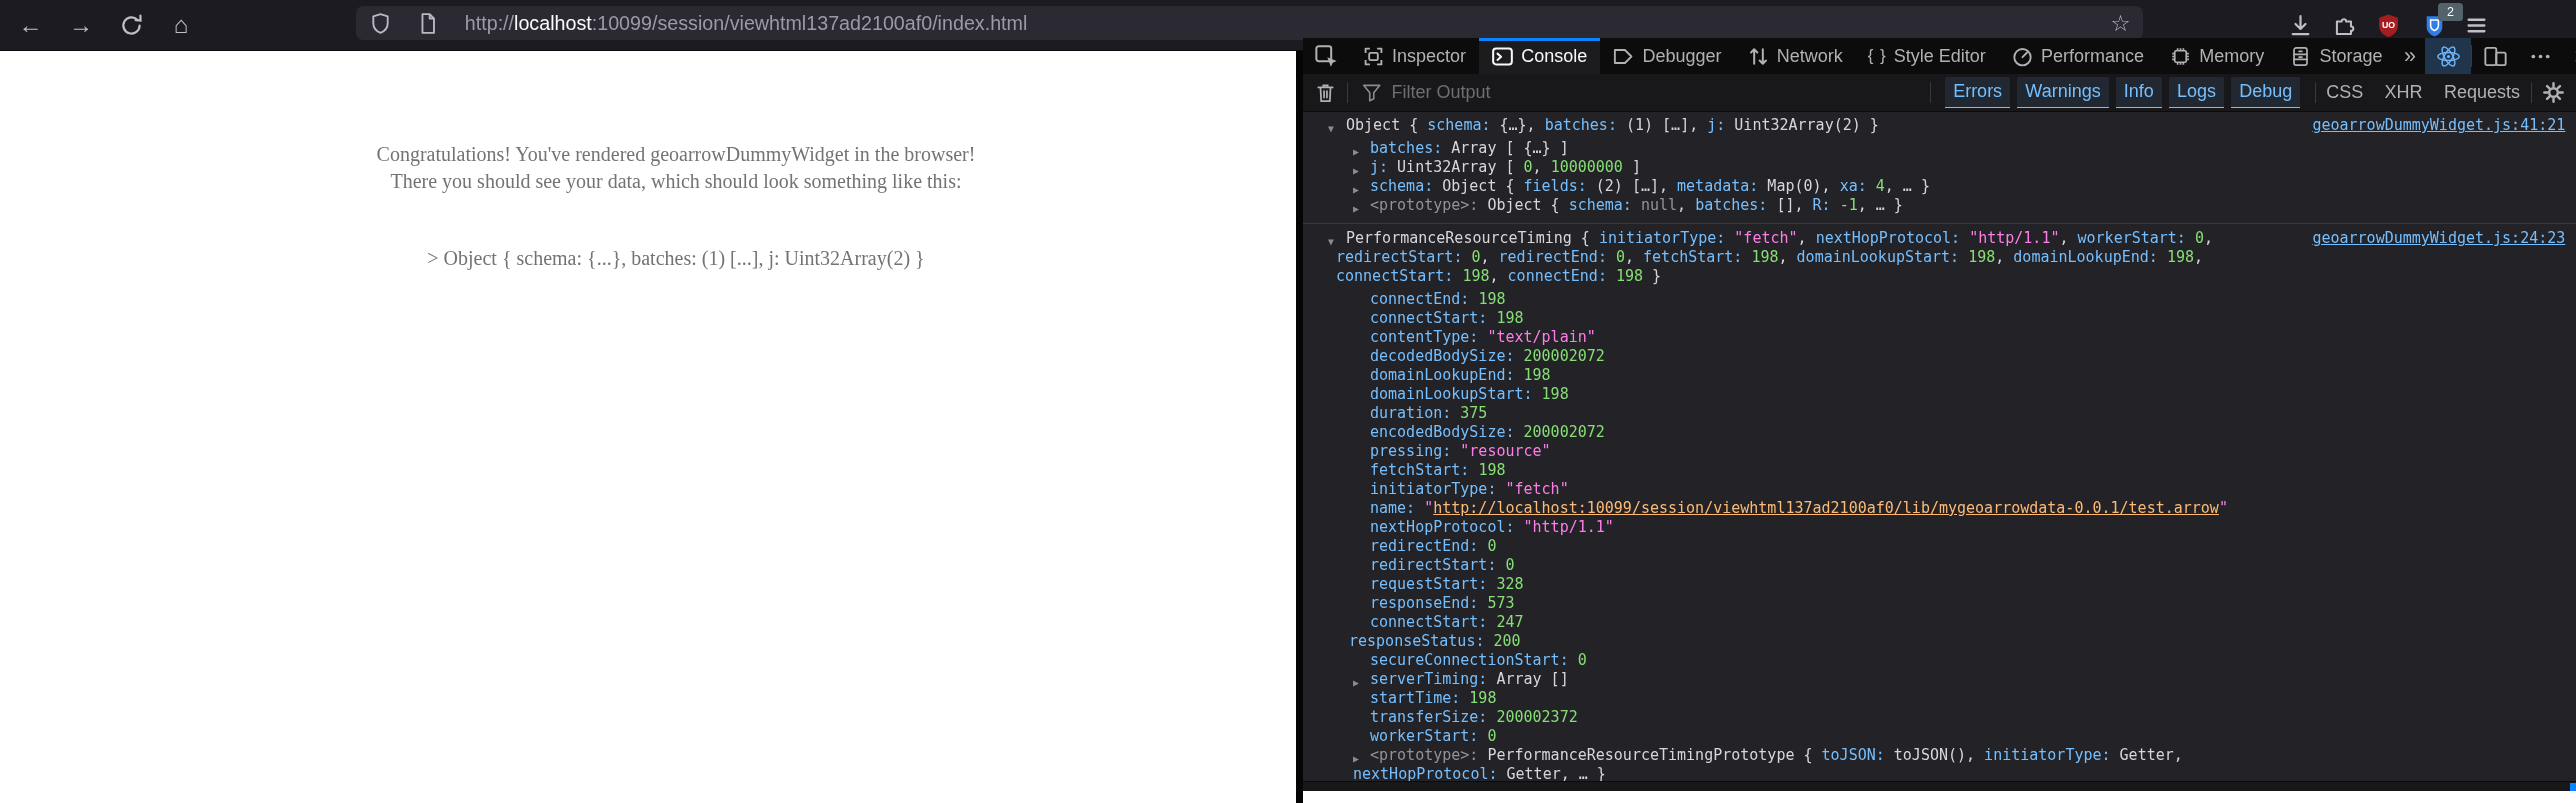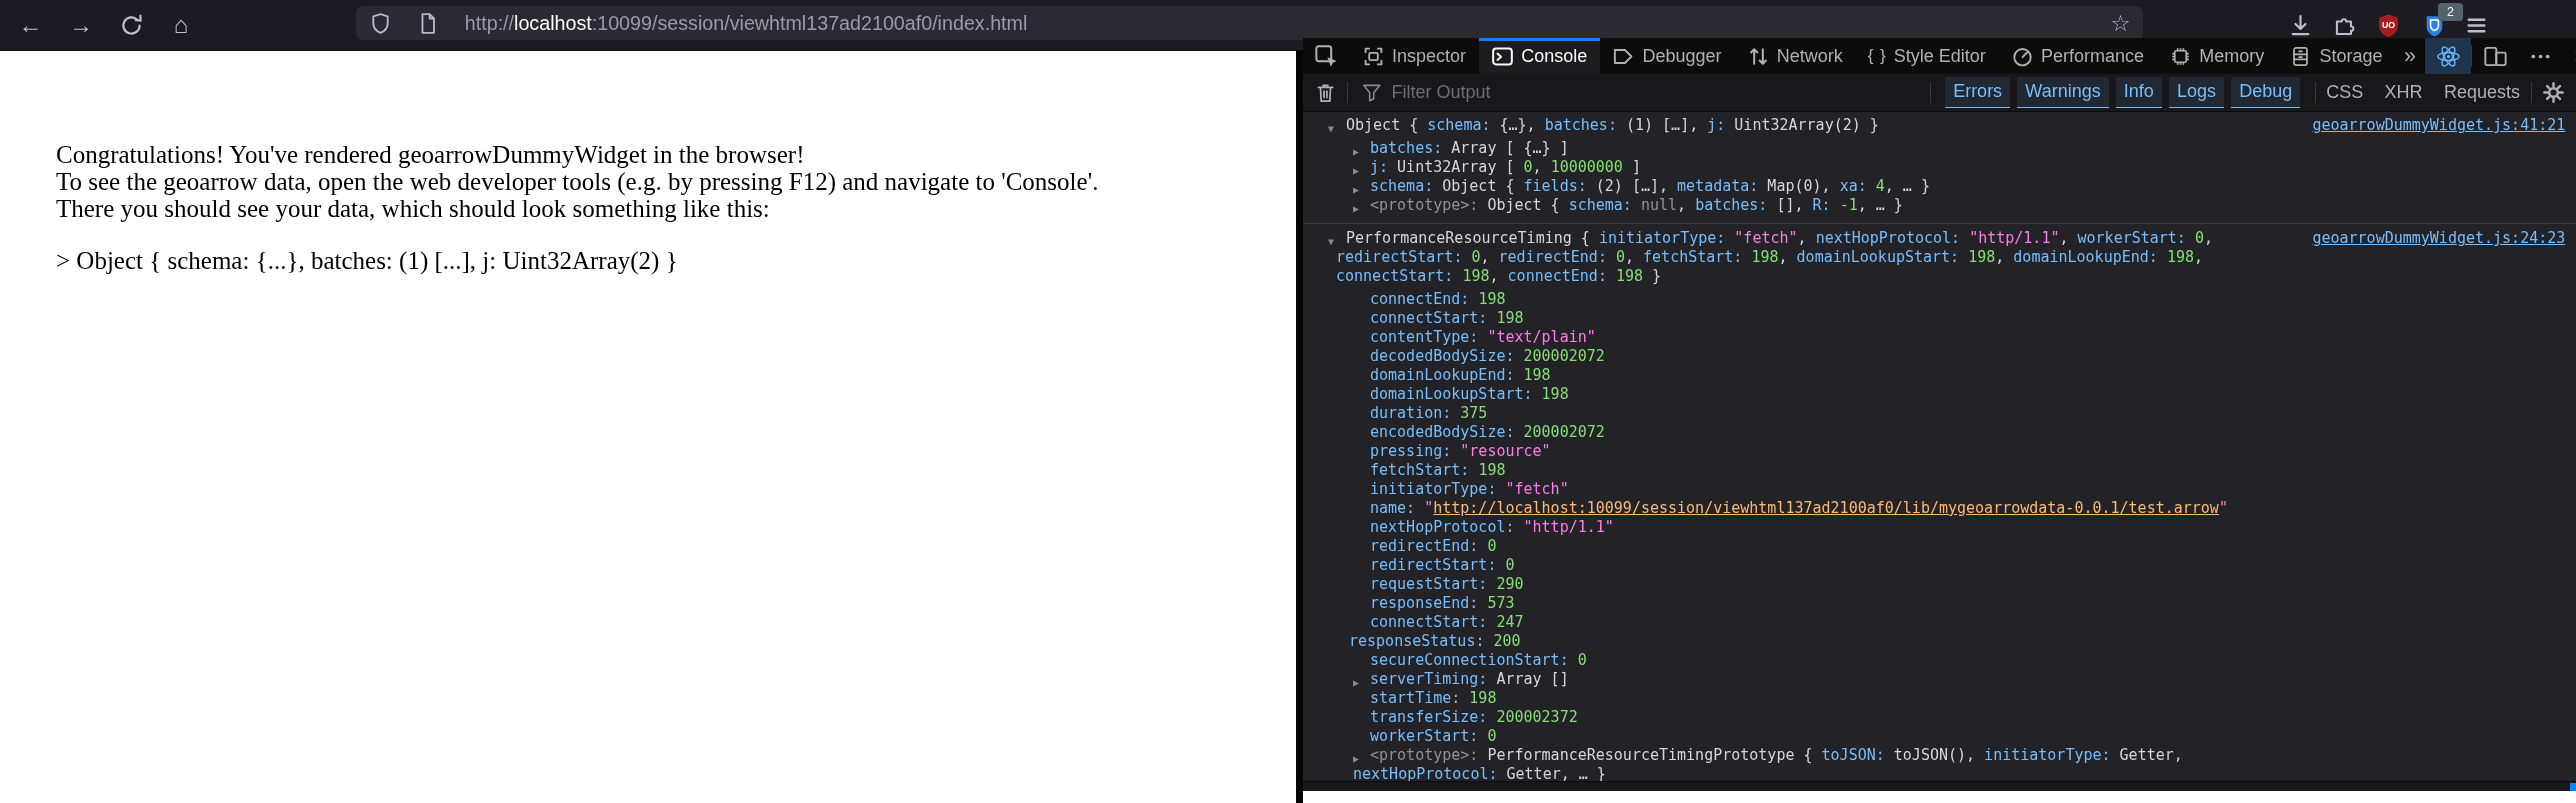--- a/index.html
+++ b/index.html
@@ -12,25 +12,25 @@
   #urlbar{position:absolute;left:356px;top:6.3px;width:1787px;height:34px;background:#2b2a33;
     border-radius:7.2px;display:flex;align-items:center;box-sizing:border-box;padding:0 12.5px;gap:10px;}
   #urlbar svg{flex:0 0 auto;}
   #urltext{margin-left:16px;font-size:19.7px;color:#9b9ba7;white-space:nowrap;}
   #urltext .host{color:#fbfbfe;}
   #star{margin-left:auto;color:#b6b6c0;font-size:22.4px;}
   .tool-ic{position:absolute;top:9.8px;width:32px;height:32px;display:flex;align-items:center;justify-content:center;}
   #ext-badge{position:absolute;left:2438px;top:2.7px;min-width:19.7px;height:18px;background:#53626b;color:#fff;
     font-size:12.5px;border-radius:3.6px;display:flex;align-items:center;justify-content:center;padding:0 2.7px;}
   
-  #page{position:absolute;left:0;top:51px;width:1296px;height:753px;background:#ffffff;color:#000000;
-    font-family:"Liberation Serif",serif;font-size:25px;line-height:27px;}
+  #page{position:absolute;left:0;top:51px;width:1296px;height:753px;background:#ffffff;color:#737373;
+    font-family:"Liberation Serif",serif;font-size:20px;line-height:27px;text-align:center;}
   #page .txt{margin-left:56px;}
   #page .block1{padding-top:90px;}
-  #page .objline{margin-top:25px;}
+  #page .objline{margin-top:50px;}
   
   #splitter{position:absolute;left:1296px;top:51px;width:7.2px;height:753px;background:#050505;}
   #devtools{position:absolute;left:1303px;top:38px;width:1273px;height:753px;background:#232327;}
   #dt-tabs{position:absolute;left:0;top:0;width:100%;height:36px;background:#0c0c0d;display:flex;
     align-items:stretch;color:#b1b1b3;font-size:18px;box-sizing:border-box;}
   .dt-tab{display:flex;align-items:center;gap:7.2px;padding:0 12.5px;position:relative;white-space:nowrap;}
   .dt-tab.active{color:#f9f9fa;background:#1c1c1f;}
   .dt-tab.active::before{content:"";position:absolute;left:0;top:0;right:0;height:2.7px;background:#0a84ff;}
   .sq-btn{display:flex;align-items:center;justify-content:center;padding:0 10.7px;}
   .vsep{width:0.9px;height:21.5px;background:#38383d;align-self:center;}
@@ -115,21 +115,20 @@
   <div class="tool-ic" style="left:2460px">
     <svg width="23" height="23" viewBox="0 0 16 16" stroke="#bfbfc9" stroke-width="1.6" stroke-linecap="round">
       <path d="M2.5 4h11M2.5 8h11M2.5 12h11"></path>
     </svg>
   </div>
 </div>
 
 <div id="page">
   <div class="txt block1">
     <div>Congratulations! You've rendered geoarrowDummyWidget in the browser!</div>
-    <div>To see the geoarrow data, open the web developer tools (e.g. by pressing F12) and navigate to 'Console'.</div>
     <div>There you should see your data, which should look something like this:</div>
     <div class="objline">&gt; Object { schema: {...}, batches: (1) [...], j: Uint32Array(2) }</div>
   </div>
 </div>
 
 <div id="splitter"></div>
 <div id="devtools">
 
   <div id="dt-tabs">
     <div class="sq-btn">
@@ -287,21 +286,21 @@
           <div class="cline" style="padding-left: 67px;"><span class="seg-k">domainLookupStart:</span><span class="seg-p"> </span><span class="seg-n">198</span></div>
           <div class="cline" style="padding-left: 67px;"><span class="seg-k">duration:</span><span class="seg-p"> </span><span class="seg-n">375</span></div>
           <div class="cline" style="padding-left: 67px;"><span class="seg-k">encodedBodySize:</span><span class="seg-p"> </span><span class="seg-n">200002072</span></div>
           <div class="cline" style="padding-left: 67px;"><span class="seg-k">pressing:</span><span class="seg-p"> </span><span class="seg-s">"resource"</span></div>
           <div class="cline" style="padding-left: 67px;"><span class="seg-k">fetchStart:</span><span class="seg-p"> </span><span class="seg-n">198</span></div>
           <div class="cline" style="padding-left: 67px;"><span class="seg-k">initiatorType:</span><span class="seg-p"> </span><span class="seg-s">"fetch"</span></div>
           <div class="cline" style="padding-left: 67px;"><span class="seg-k">name:</span><span class="seg-p"> </span><span class="seg-s">"</span><span class="seg-u">http://localhost:10099/session/viewhtml137ad2100af0/lib/mygeoarrowdata-0.0.1/test.arrow</span><span class="seg-s">"</span></div>
           <div class="cline" style="padding-left: 67px;"><span class="seg-k">nextHopProtocol:</span><span class="seg-p"> </span><span class="seg-s">"http/1.1"</span></div>
           <div class="cline" style="padding-left: 67px;"><span class="seg-k">redirectEnd:</span><span class="seg-p"> </span><span class="seg-n">0</span></div>
           <div class="cline" style="padding-left: 67px;"><span class="seg-k">redirectStart:</span><span class="seg-p"> </span><span class="seg-n">0</span></div>
-          <div class="cline" style="padding-left: 67px;"><span class="seg-k">requestStart:</span><span class="seg-p"> </span><span class="seg-n">290</span></div>
+          <div class="cline" style="padding-left: 67px;"><span class="seg-k">requestStart:</span><span class="seg-p"> </span><span class="seg-n">328</span></div>
           <div class="cline" style="padding-left: 67px;"><span class="seg-k">responseEnd:</span><span class="seg-p"> </span><span class="seg-n">573</span></div>
           <div class="cline" style="padding-left: 67px;"><span class="seg-k">connectStart:</span><span class="seg-p"> </span><span class="seg-n">247</span></div>
           <div class="cline" style="padding-left: 46px;"><span class="seg-k">responseStatus:</span><span class="seg-p"> </span><span class="seg-n">200</span></div>
           <div class="cline" style="padding-left: 67px;"><span class="seg-k">secureConnectionStart:</span><span class="seg-p"> </span><span class="seg-n">0</span></div>
           <div class="cline" style="padding-left: 67px;"><span class="arrow" style="left: 50px;">▶</span><span class="seg-k">serverTiming:</span><span class="seg-p"> Array []</span></div>
           <div class="cline" style="padding-left: 67px;"><span class="seg-k">startTime:</span><span class="seg-p"> </span><span class="seg-n">198</span></div>
           <div class="cline" style="padding-left: 67px;"><span class="seg-k">transferSize:</span><span class="seg-p"> </span><span class="seg-n">200002372</span></div>
           <div class="cline" style="padding-left: 67px;"><span class="seg-k">workerStart:</span><span class="seg-p"> </span><span class="seg-n">0</span></div>
           <div class="cline" style="padding-left: 67px;"><span class="arrow" style="left: 50px;">▶</span><span class="seg-g">&lt;prototype&gt;:</span><span class="seg-p"> PerformanceResourceTimingPrototype { </span><span class="seg-k">toJSON:</span><span class="seg-p"> toJSON(), </span><span class="seg-k">initiatorType:</span><span class="seg-p"> Getter,</span></div>
           <div class="cline" style="padding-left: 50px;"><span class="seg-k">nextHopProtocol:</span><span class="seg-p"> Getter, … }</span></div>

